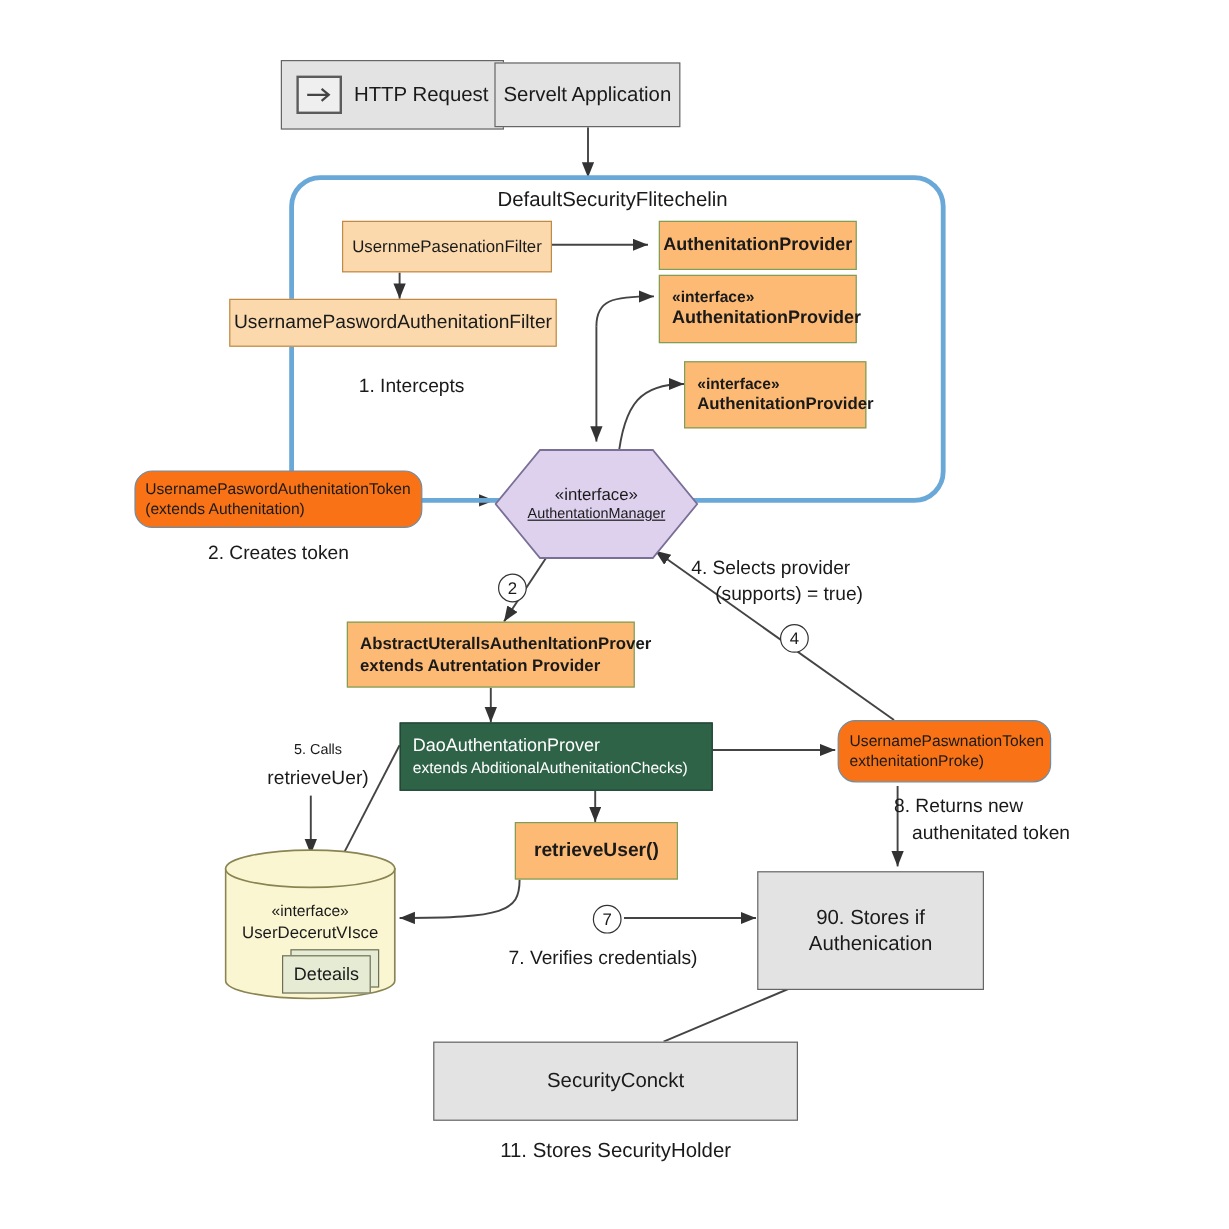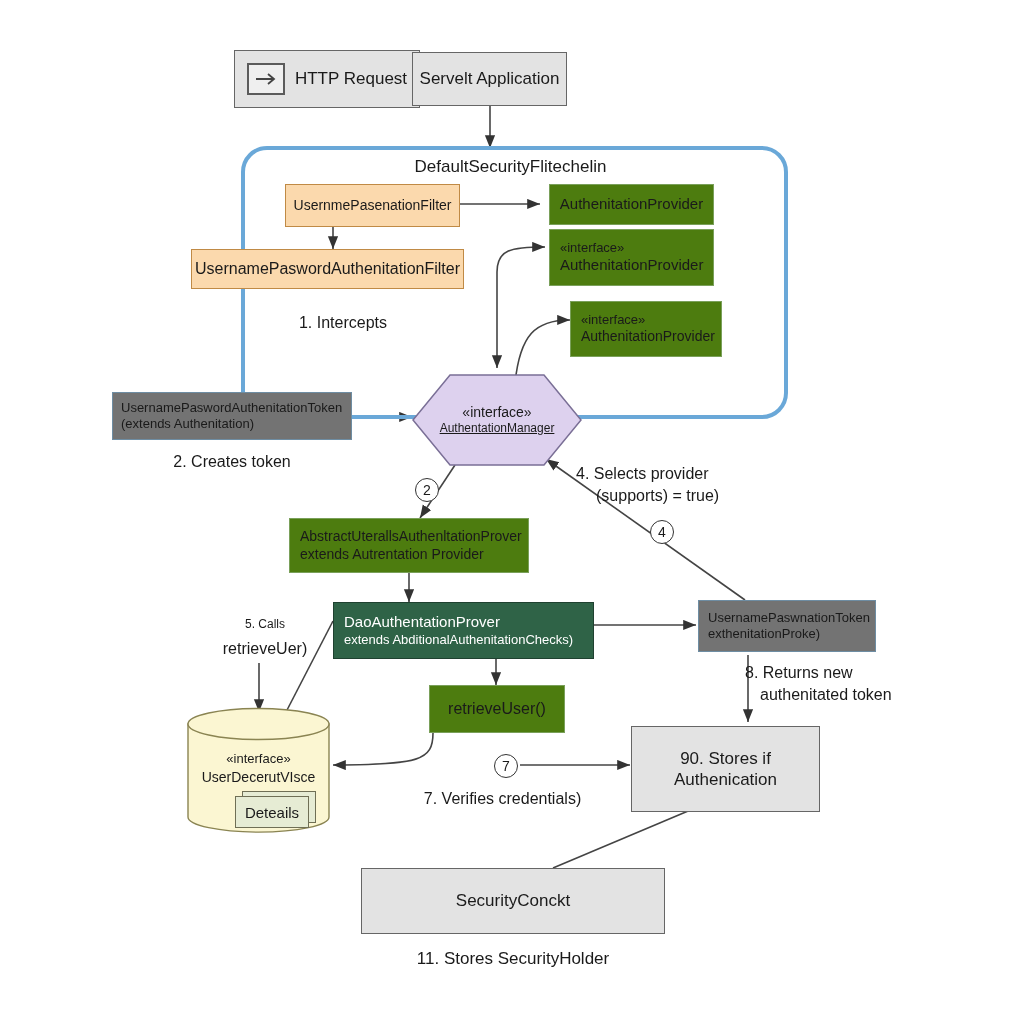--- a/index.html
+++ b/index.html
@@ -11,23 +11,23 @@
     overflow:hidden;
     position:relative;
   }
   #stage{position:absolute;left:0;top:0;width:1024px;height:1024px;}
   .node{position:absolute;box-sizing:border-box;display:flex;flex-direction:column;
         align-items:center;justify-content:center;text-align:center;
         border:1px solid #6e6e6e;line-height:1.25;}
   .node .l{display:block;white-space:nowrap;}
   .grey{background:#e3e3e3;border-color:#666;}
   .orange{background:#fbd9ad;border-color:#c08a45;}
-  .green{background:#4d7c0f;border-color:#7aa05a;}
+  .green{background:#fdba74;border-color:#7aa05a;font-weight:bold;}
   .darkgreen{background:#2f6347;border-color:#1f4130;color:#ffffff;}
-  .blue{background:#737373;border-color:#6e8da3;}
+  .blue{background:#f97316;border-color:#6e8da3;border-radius:15px;}
   .label{position:absolute;text-align:center;line-height:1.3;white-space:nowrap;}
   svg.edges{position:absolute;left:0;top:0;width:1024px;height:1024px;overflow:visible;}
   .hexwrap{position:absolute;}
   .hexwrap .hexlbl{position:absolute;left:0;top:0;width:100%;height:100%;
       display:flex;flex-direction:column;align-items:center;justify-content:center;
       text-align:center;line-height:1.25;}
   .cyl{position:absolute;}
   .cyl .cyllbl{position:absolute;left:0;top:0;width:100%;height:100%;
       display:flex;flex-direction:column;align-items:center;justify-content:center;
       text-align:center;line-height:1.3;}
@@ -198,21 +198,21 @@
     </div>
   </div>
 
   <div class="node blue" style="left:698px;top:600px;width:178px;height:52px;align-items:flex-start;padding-left:9px;">
     <span class="l" style="font-size:13px;">UsernamePaswnationToken</span>
     <span class="l" style="font-size:13px;">exthenitationProke)</span>
   </div>
   <div class="label" style="left:745px;top:663px;width:200px;font-size:16px;text-align:left;">8. Returns new</div>
   <div class="label" style="left:760px;top:685px;width:220px;font-size:16px;text-align:left;">authenitated token</div>
 
-  <div class="node grey" style="left:631px;top:726px;width:189px;height:86px;">
+  <div class="node grey" style="left:631px;top:726px;width:189px;height:99px;">
     <span class="l" style="font-size:17px;">90. Stores if</span>
     <span class="l" style="font-size:17px;">Authenication</span>
   </div>
 
   <div class="node grey" style="left:361px;top:868px;width:304px;height:66px;">
     <span class="l" style="font-size:17px;">SecurityConckt</span>
   </div>
   <div class="label" style="left:361px;top:948px;width:304px;font-size:17px;">11. Stores SecurityHolder</div>
 
 </div>

